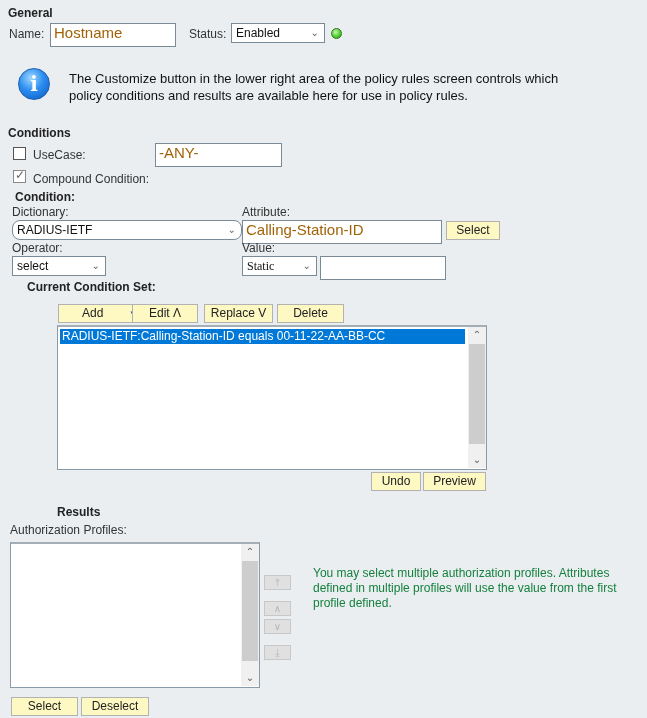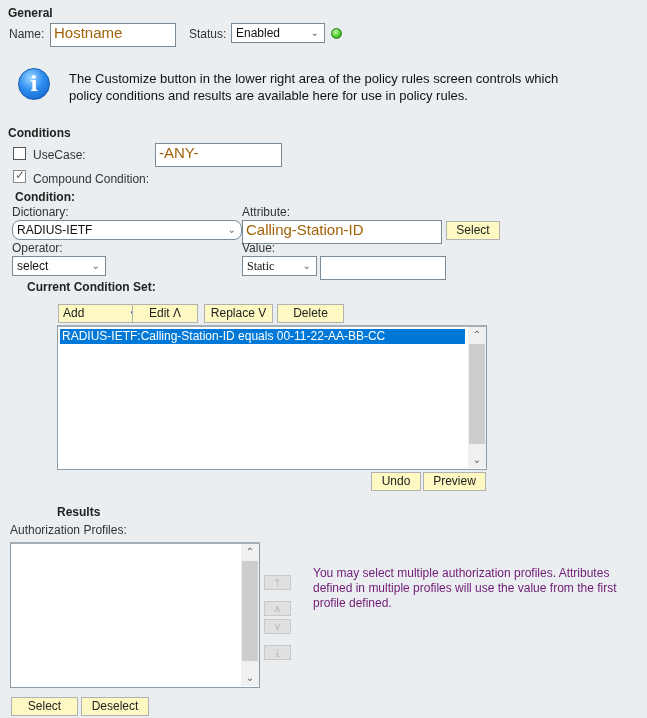--- a/index.html
+++ b/index.html
@@ -61,21 +61,21 @@
     border: 1px solid #1a5fb0;
     color: #fff; font-weight: bold; font-family: "DejaVu Serif", serif;
     font-size: 20px; text-align: center; line-height: 30px;
   }
   .status-led {
     width: 11px; height: 11px; border-radius: 50%;
     background: radial-gradient(circle at 40% 35%, #c8f5b0 0%, #4fcf2e 55%, #2a8f18 100%);
     border: 1px solid #2f7a1f;
   }
   .info-text { font-size: 13px; line-height: 17px; color: #111; }
-  .hint-text { font-size: 12px; line-height: 15px; color: #701a75; }
+  .hint-text { font-size: 12px; line-height: 15px; color: #15803d; }
 </style>
 </head>
 <body>
 
 <div class="abs section-title" style="left:8px;top:6px;">General</div>
 <div class="abs label" style="left:9px;top:27px;">Name:</div>
 <div class="abs input" style="left:50px;top:23px;width:126px;">Hostname</div>
 <div class="abs label" style="left:189px;top:27px;">Status:</div>
 <div class="abs select" style="left:231px;top:23px;width:94px;">
   <span>Enabled</span>
@@ -116,21 +116,21 @@
 
 <div class="abs label" style="left:242px;top:241px;">Value:</div>
 <div class="abs select" style="left:242px;top:256px;width:75px;font-family:Liberation Serif, serif;">
   <span>Static</span>
   <span class="chev">⌄</span>
 </div>
 <div class="abs input" style="left:320px;top:256px;width:126px;"></div>
 
 <div class="abs section-title" style="left:27px;top:280px;">Current Condition Set:</div>
 
-<div class="abs btn" style="left:58px;top:304px;width:86px;text-align:left;padding-left:4px;">
+<div class="abs btn" style="left:58px;top:304px;width:86px;text-align:left;padding-left:23px;">
   <span>Add</span>
   <span style="position:absolute;right:6px;top:0;font-size:8px;color:#1a3f9a;">▼</span>
 </div>
 <div class="abs btn" style="left:132px;top:304px;width:66px;">Edit Λ</div>
 <div class="abs btn" style="left:204px;top:304px;width:69px;">Replace V</div>
 <div class="abs btn" style="left:277px;top:304px;width:67px;">Delete</div>
 
 <div class="abs listbox" style="left:57px;top:325px;width:430px;height:145px;">
   <div class="list-item" style="top:2px;width:405px;">RADIUS-IETF:Calling-Station-ID equals 00-11-22-AA-BB-CC</div>
   <div class="abs vscroll" style="right:0;top:0;width:18px;height:141px;">

